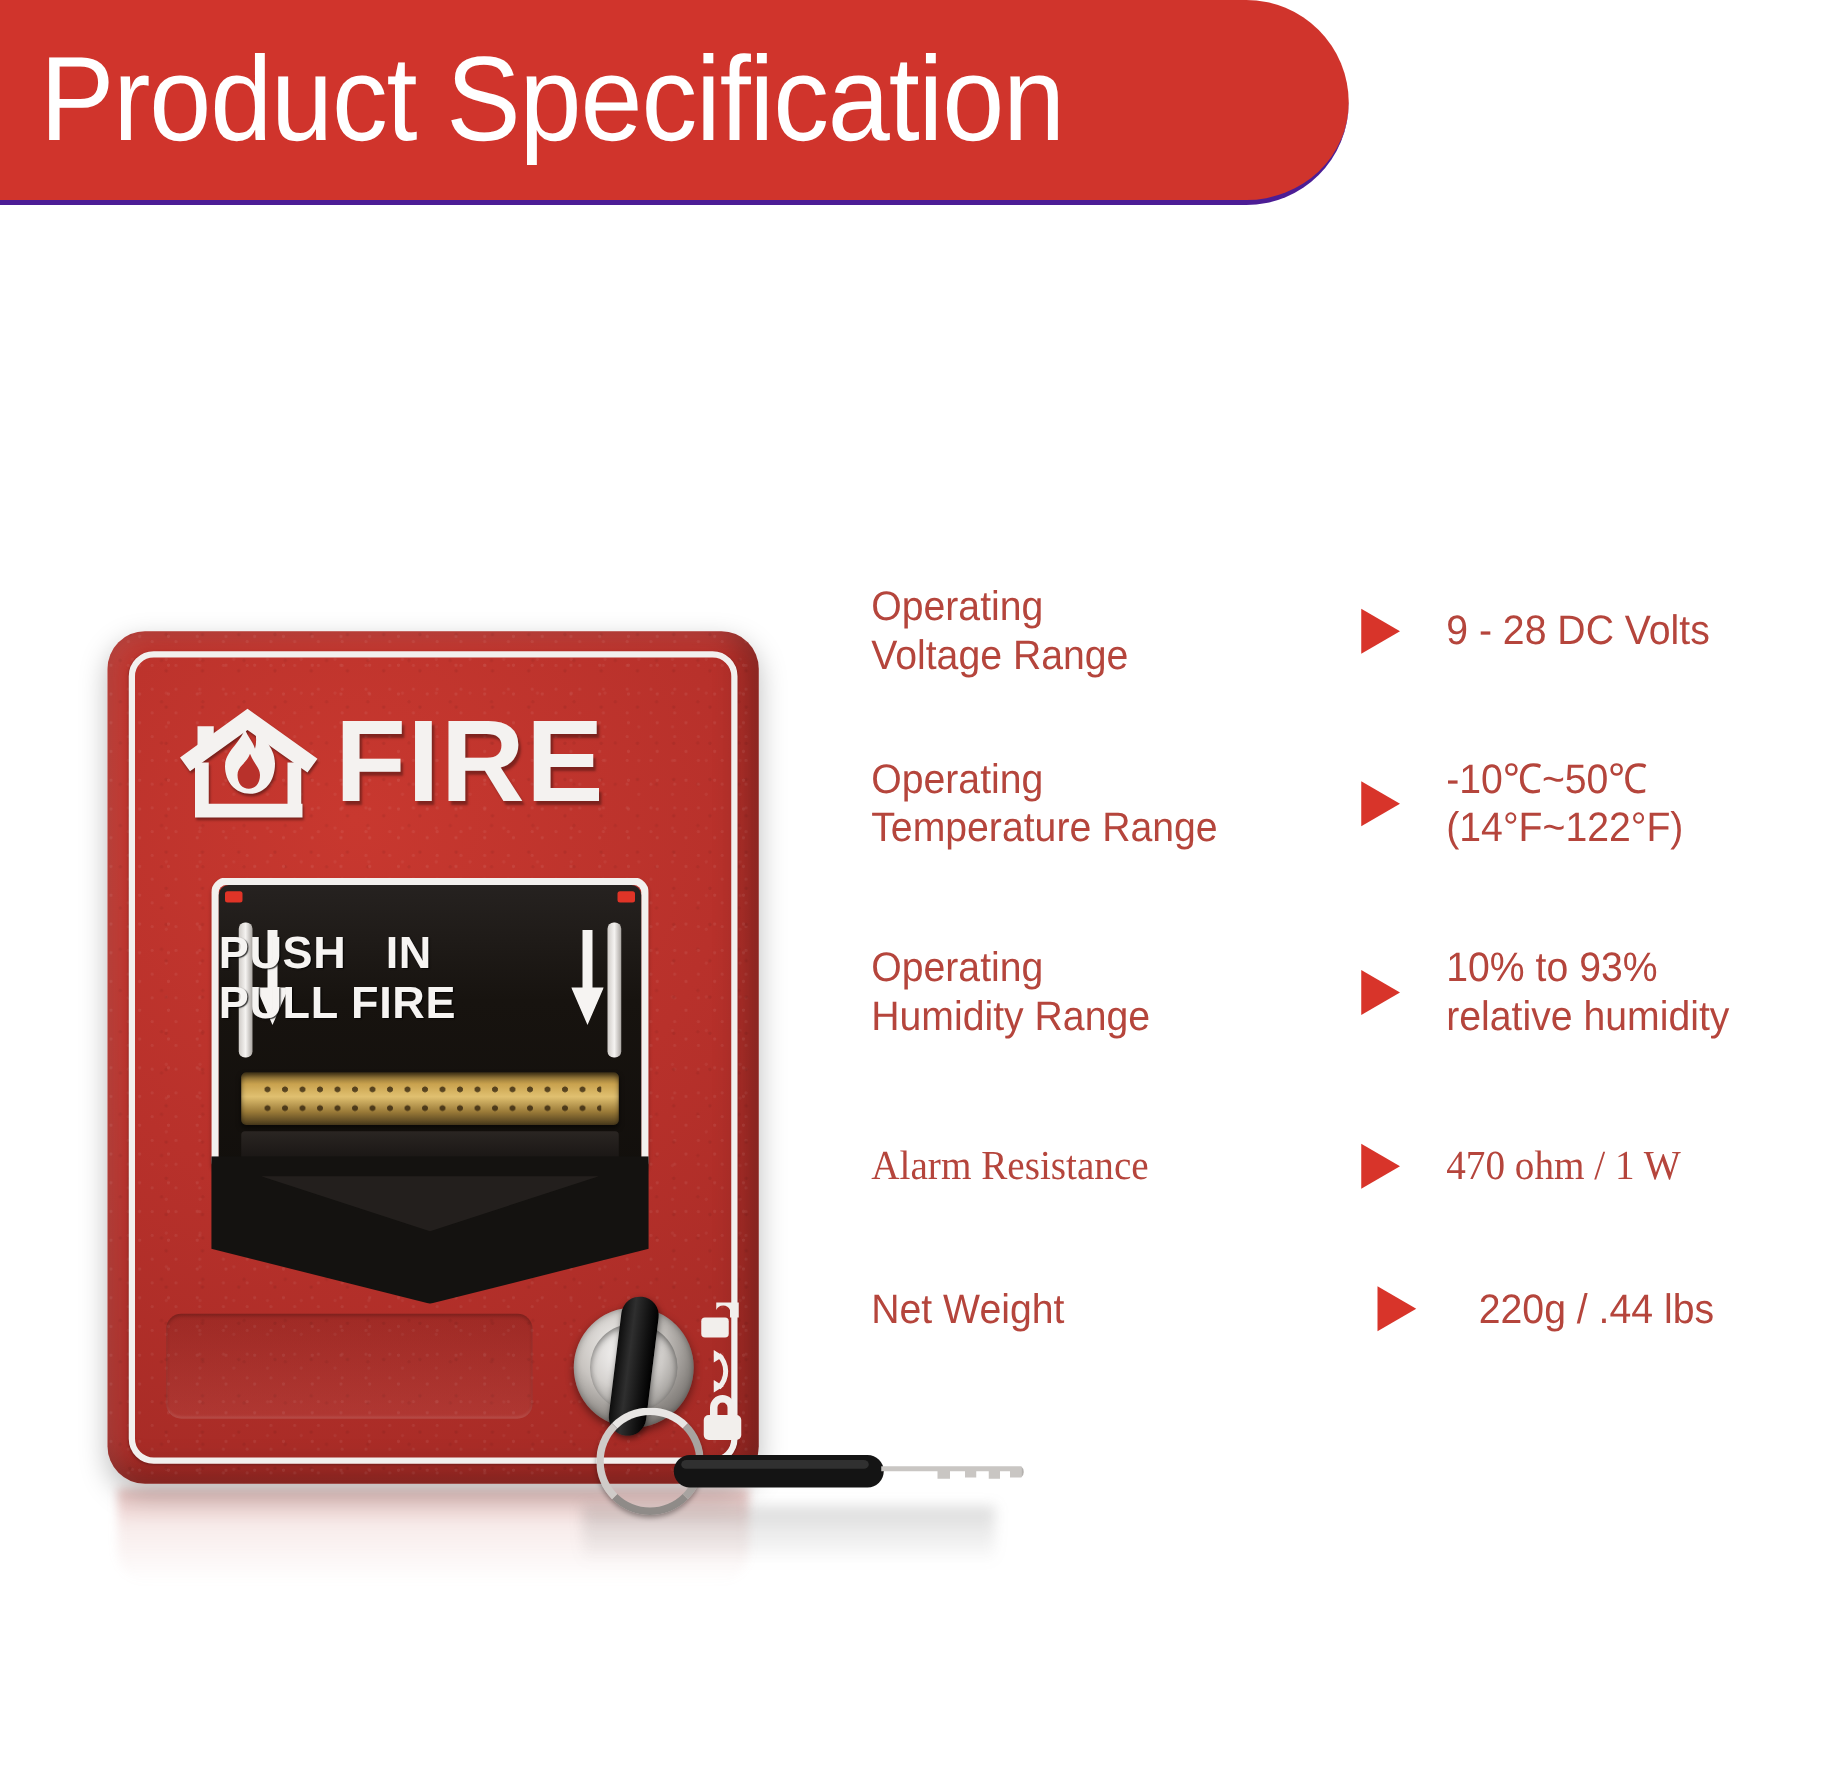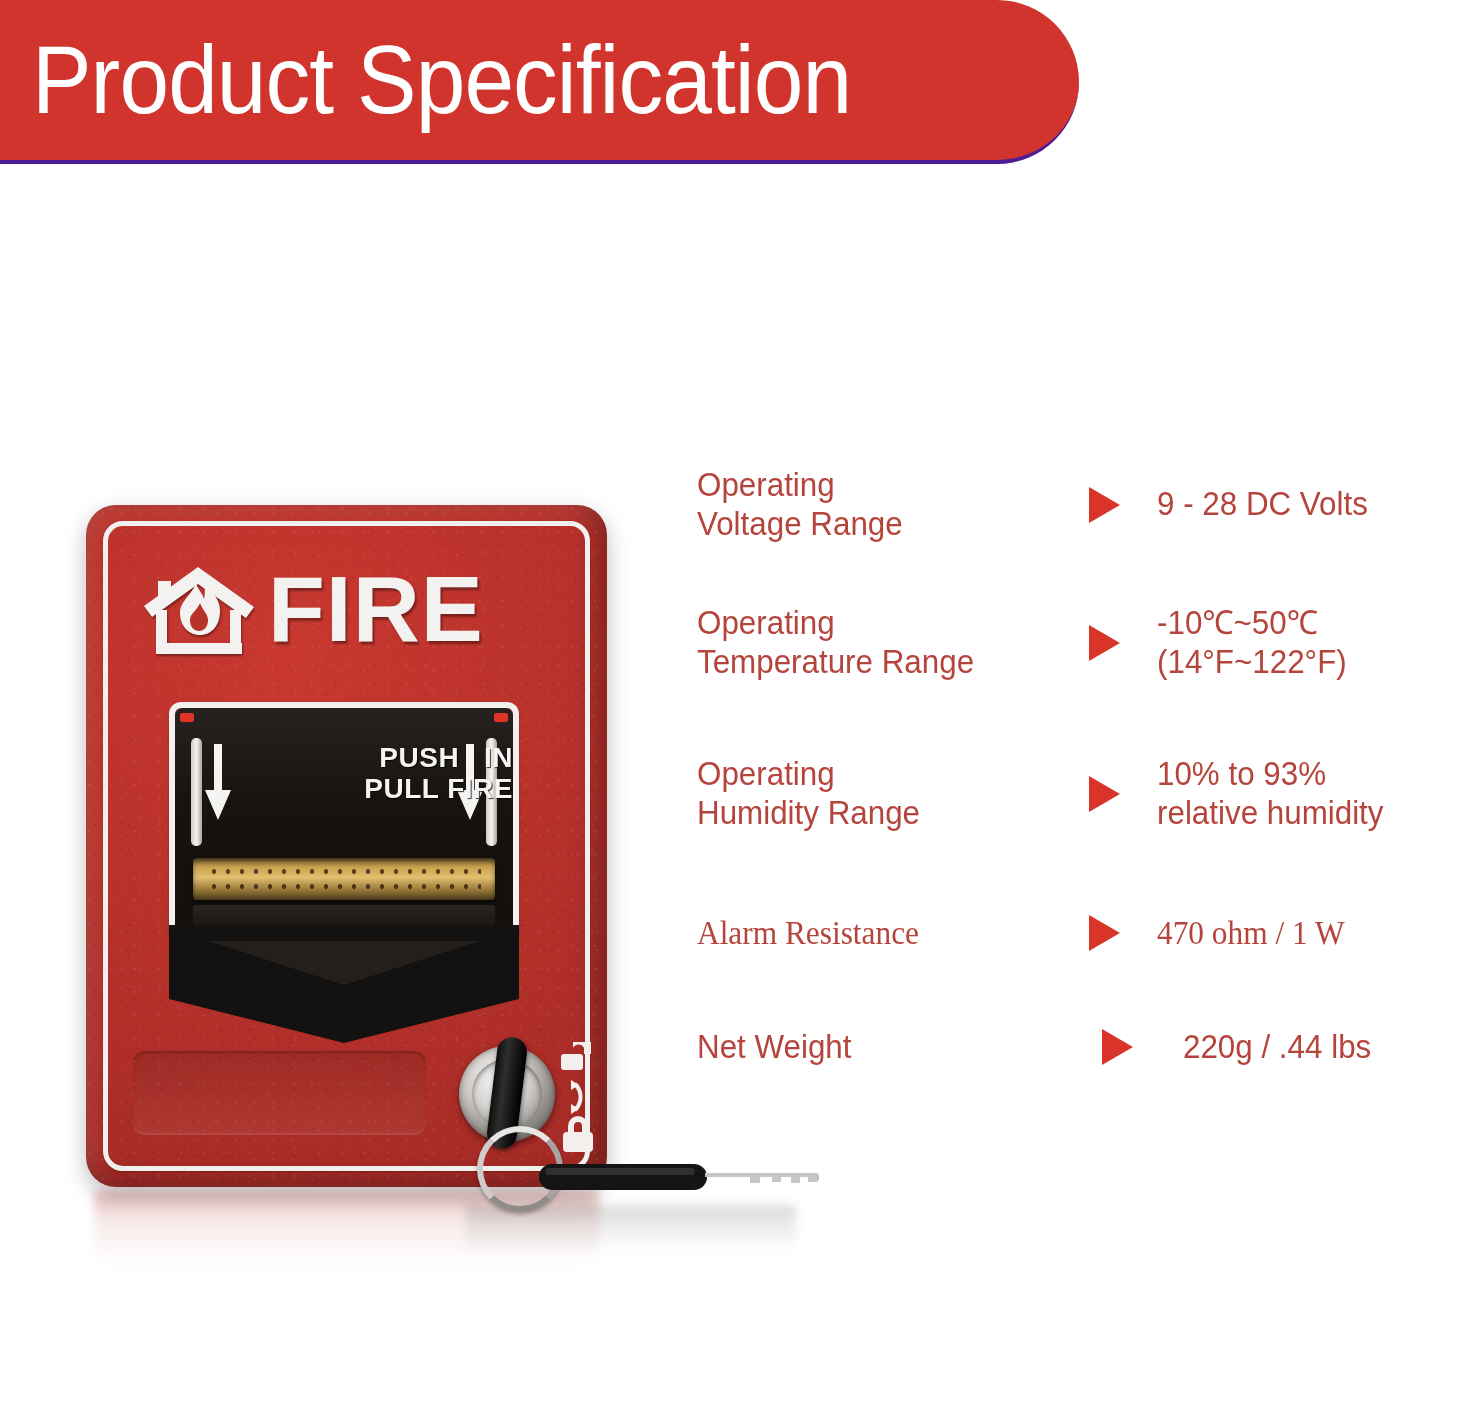--- a/index.html
+++ b/index.html
@@ -195,24 +195,24 @@
   .led { position: absolute; width: 14px; height: 9px; background: #E03427; border-radius: 2px; top: 5px; }
   .led.l { left: 5px; }
   .led.r { right: 5px; }
   .rail { position: absolute; top: 30px; width: 11px; height: 108px; background: linear-gradient(90deg,#cfcbc7,#f5f3f1,#a9a5a1); border-radius: 5px; }
   .rail.l { left: 16px; }
   .rail.r { right: 16px; }
 
   .lever-text {
     position: absolute;
     left: 0; right: 0; top: 34px;
-    text-align: right;
+    text-align: left;
     color: #F6F4F2;
     font-weight: 700;
-    font-size: 28px;
+    font-size: 36px;
     line-height: 1.12;
     letter-spacing: 0.5px;
     text-shadow: 1px 1px 1px rgba(0,0,0,.8);
     font-family: "Liberation Sans", sans-serif;
   }
   .lever-text .ln { display: block; white-space: pre; }
   .arw-dn {
     position: absolute;
     top: 36px;
     width: 26px; height: 76px;

